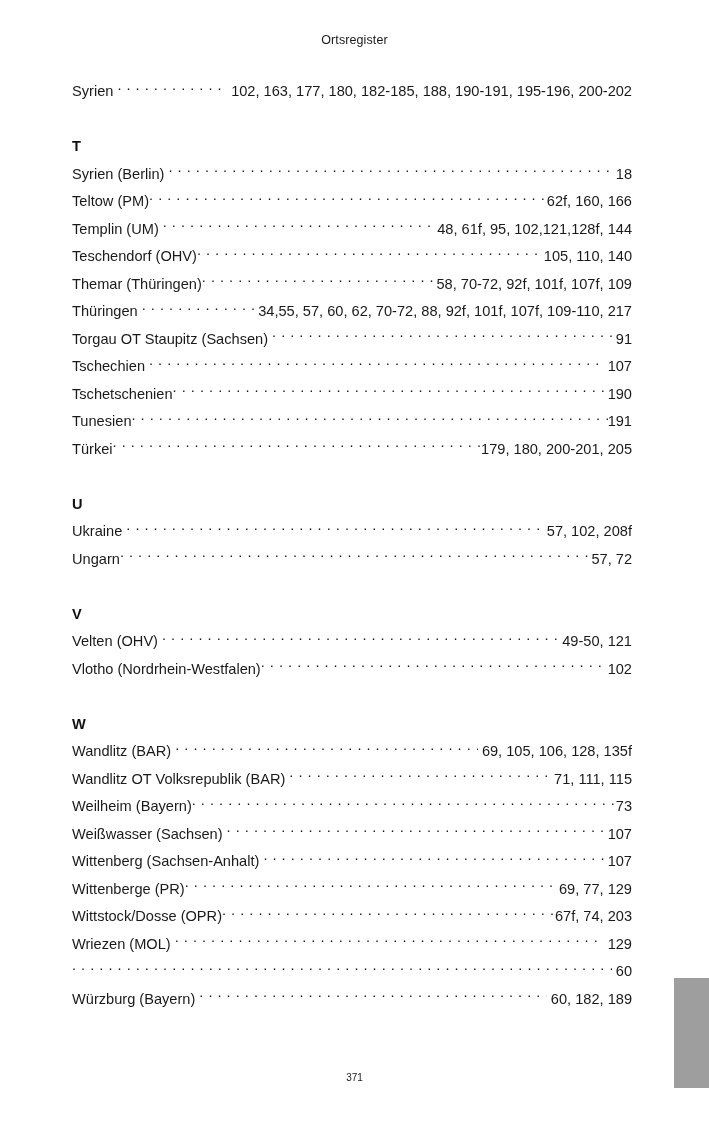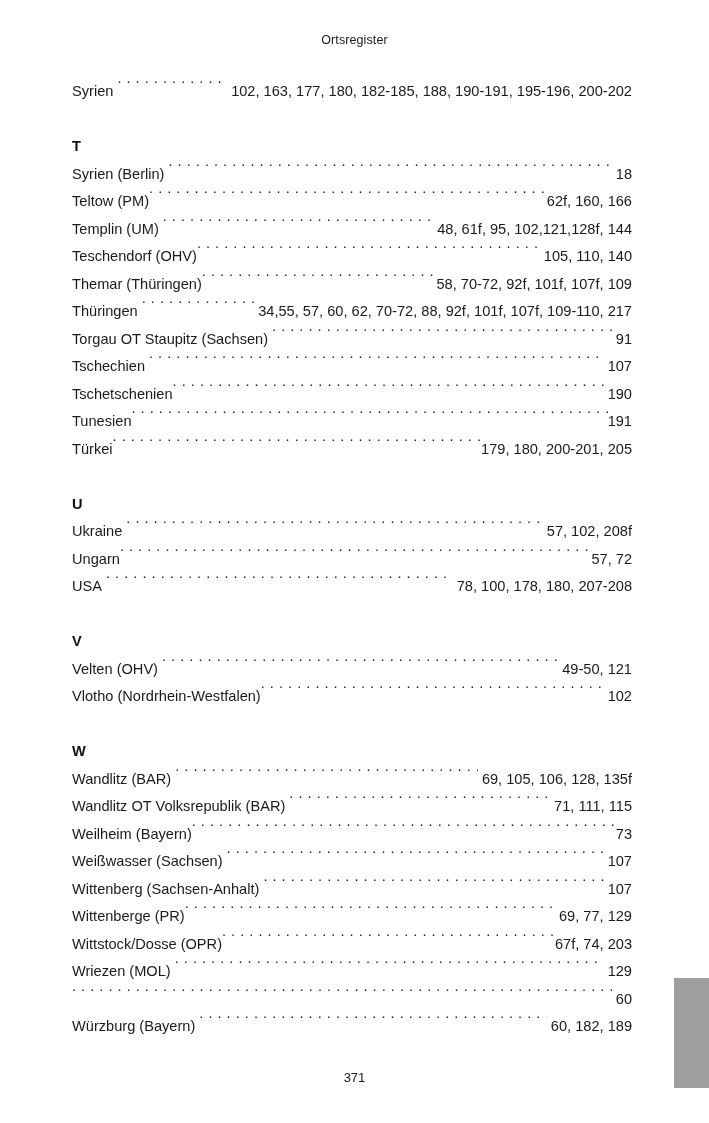--- a/index.html
+++ b/index.html
@@ -42,21 +42,21 @@
   
   .index-column {
     position: absolute;
     left: 72px;
     top: 78px;
     width: 560px;
   }
 
   .entry {
     display: flex;
-    align-items: flex-start;
+    align-items: center;
     width: 100%;
     font-size: 14.6px;
     line-height: 27.5px;
     height: 27.5px;
     white-space: nowrap;
     overflow: hidden;
     color: #1a1a1a;
   }
 
   .entry .term {
@@ -106,21 +106,21 @@
     height: 27.5px;
   }
 
   
   .folio {
     position: absolute;
     top: 1070px;
     left: 0;
     width: 709px;
     text-align: center;
-    font-size: 13px;
+    font-size: 10px;
     line-height: 16px;
     color: #1a1a1a;
   }
 
   
   .thumb-tab {
     position: absolute;
     left: 674px;
     top: 978px;
     width: 35px;
@@ -202,25 +202,20 @@
       <div class="entry loose">
         <span class="term">Ukraine</span>
         <span class="leader"></span>
         <span class="pages">57, 102, 208f</span>
       </div>
       <div class="entry tight">
         <span class="term">Ungarn</span>
         <span class="leader"></span>
         <span class="pages">57, 72</span>
       </div>
-      <div class="entry loose">
-        <span class="term">USA</span>
-        <span class="leader"></span>
-        <span class="pages">78, 100, 178, 180, 207-208</span>
-      </div>
       <div class="gap"></div>
       <div class="section-letter">V</div>
       <div class="entry loose">
         <span class="term">Velten (OHV)</span>
         <span class="leader"></span>
         <span class="pages">49-50, 121</span>
       </div>
       <div class="entry tight">
         <span class="term">Vlotho (Nordrhein-Westfalen)</span>
         <span class="leader"></span>

